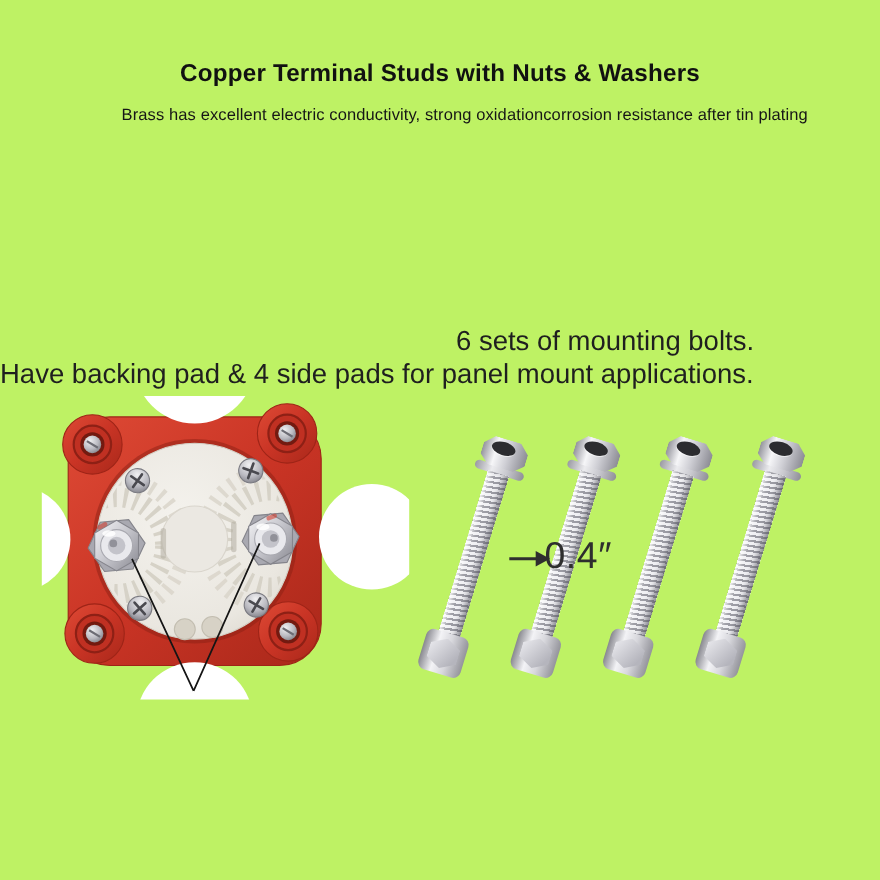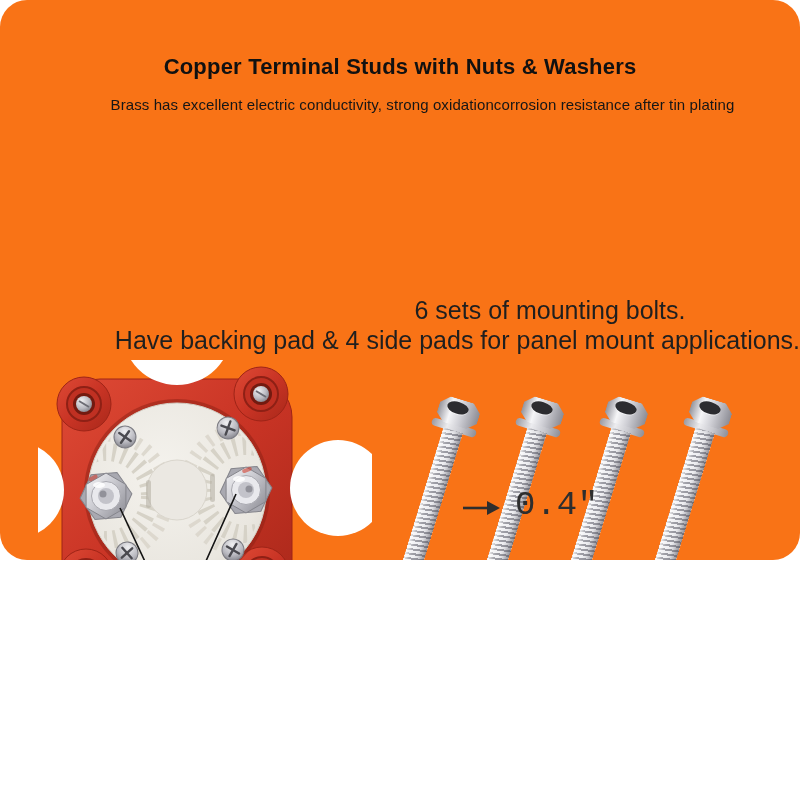--- a/index.html
+++ b/index.html
@@ -1,37 +1,37 @@
 <!DOCTYPE html>
 <html><head>
 <meta charset="utf-8">
 <style>
   html,body{margin:0;padding:0;background:#ffffff;}
   .page{
-    position:relative;width:800px;height:560px;background:#f97316;overflow:hidden;
-    font-family:"Liberation Sans",sans-serif;color:#1c1c1c;border-radius:27px;
+    position:relative;width:800px;height:800px;background:#bef264;overflow:hidden;
+    font-family:"Liberation Sans",sans-serif;color:#1c1c1c;
   }
   .abs{position:absolute;}
   .title{
     top:54px;left:0;right:0;text-align:center;
     font-size:22px;font-weight:bold;letter-spacing:.2px;color:#111;
   }
   .subtitle{
     top:96px;left:0;right:0;text-align:center;
     font-size:15px;color:#161616;letter-spacing:.1px;margin-left:45px;
   }
   .feat{font-size:25px;color:#1f1f1f;white-space:nowrap;}
   .feat-left{top:296px;left:209px;transform:translateX(-50%);}
   .feat-right{top:296px;left:550px;transform:translateX(-50%);}
-  .feat-full{top:326px;left:0;right:0;text-align:right;}
+  .feat-full{top:326px;left:0;right:0;text-align:left;}
   .durable{
     top:633px;left:31px;font-size:26px;letter-spacing:-.3px;color:#1b1b1b;white-space:nowrap;
   }
   .sizelabel{
-    top:486px;left:515px;font-size:34px;color:#2e2e2e;letter-spacing:.5px;white-space:nowrap;font-family:Liberation Mono, monospace;
+    top:486px;left:495px;font-size:34px;color:#2e2e2e;letter-spacing:.5px;white-space:nowrap;
   }
   
   .bolt{
     position:absolute;top:395px;width:46px;height:222px;
     transform:rotate(17deg);transform-origin:50% 50%;
   }
   .nut{
     position:absolute;top:0;left:2px;width:42px;height:27px;
     background:linear-gradient(90deg,#93939b 0%,#f6f6f8 30%,#cfcfd5 58%,#8c8c94 100%);
     clip-path:polygon(22% 0,78% 0,100% 32%,100% 70%,78% 100%,22% 100%,0 70%,0 32%);

